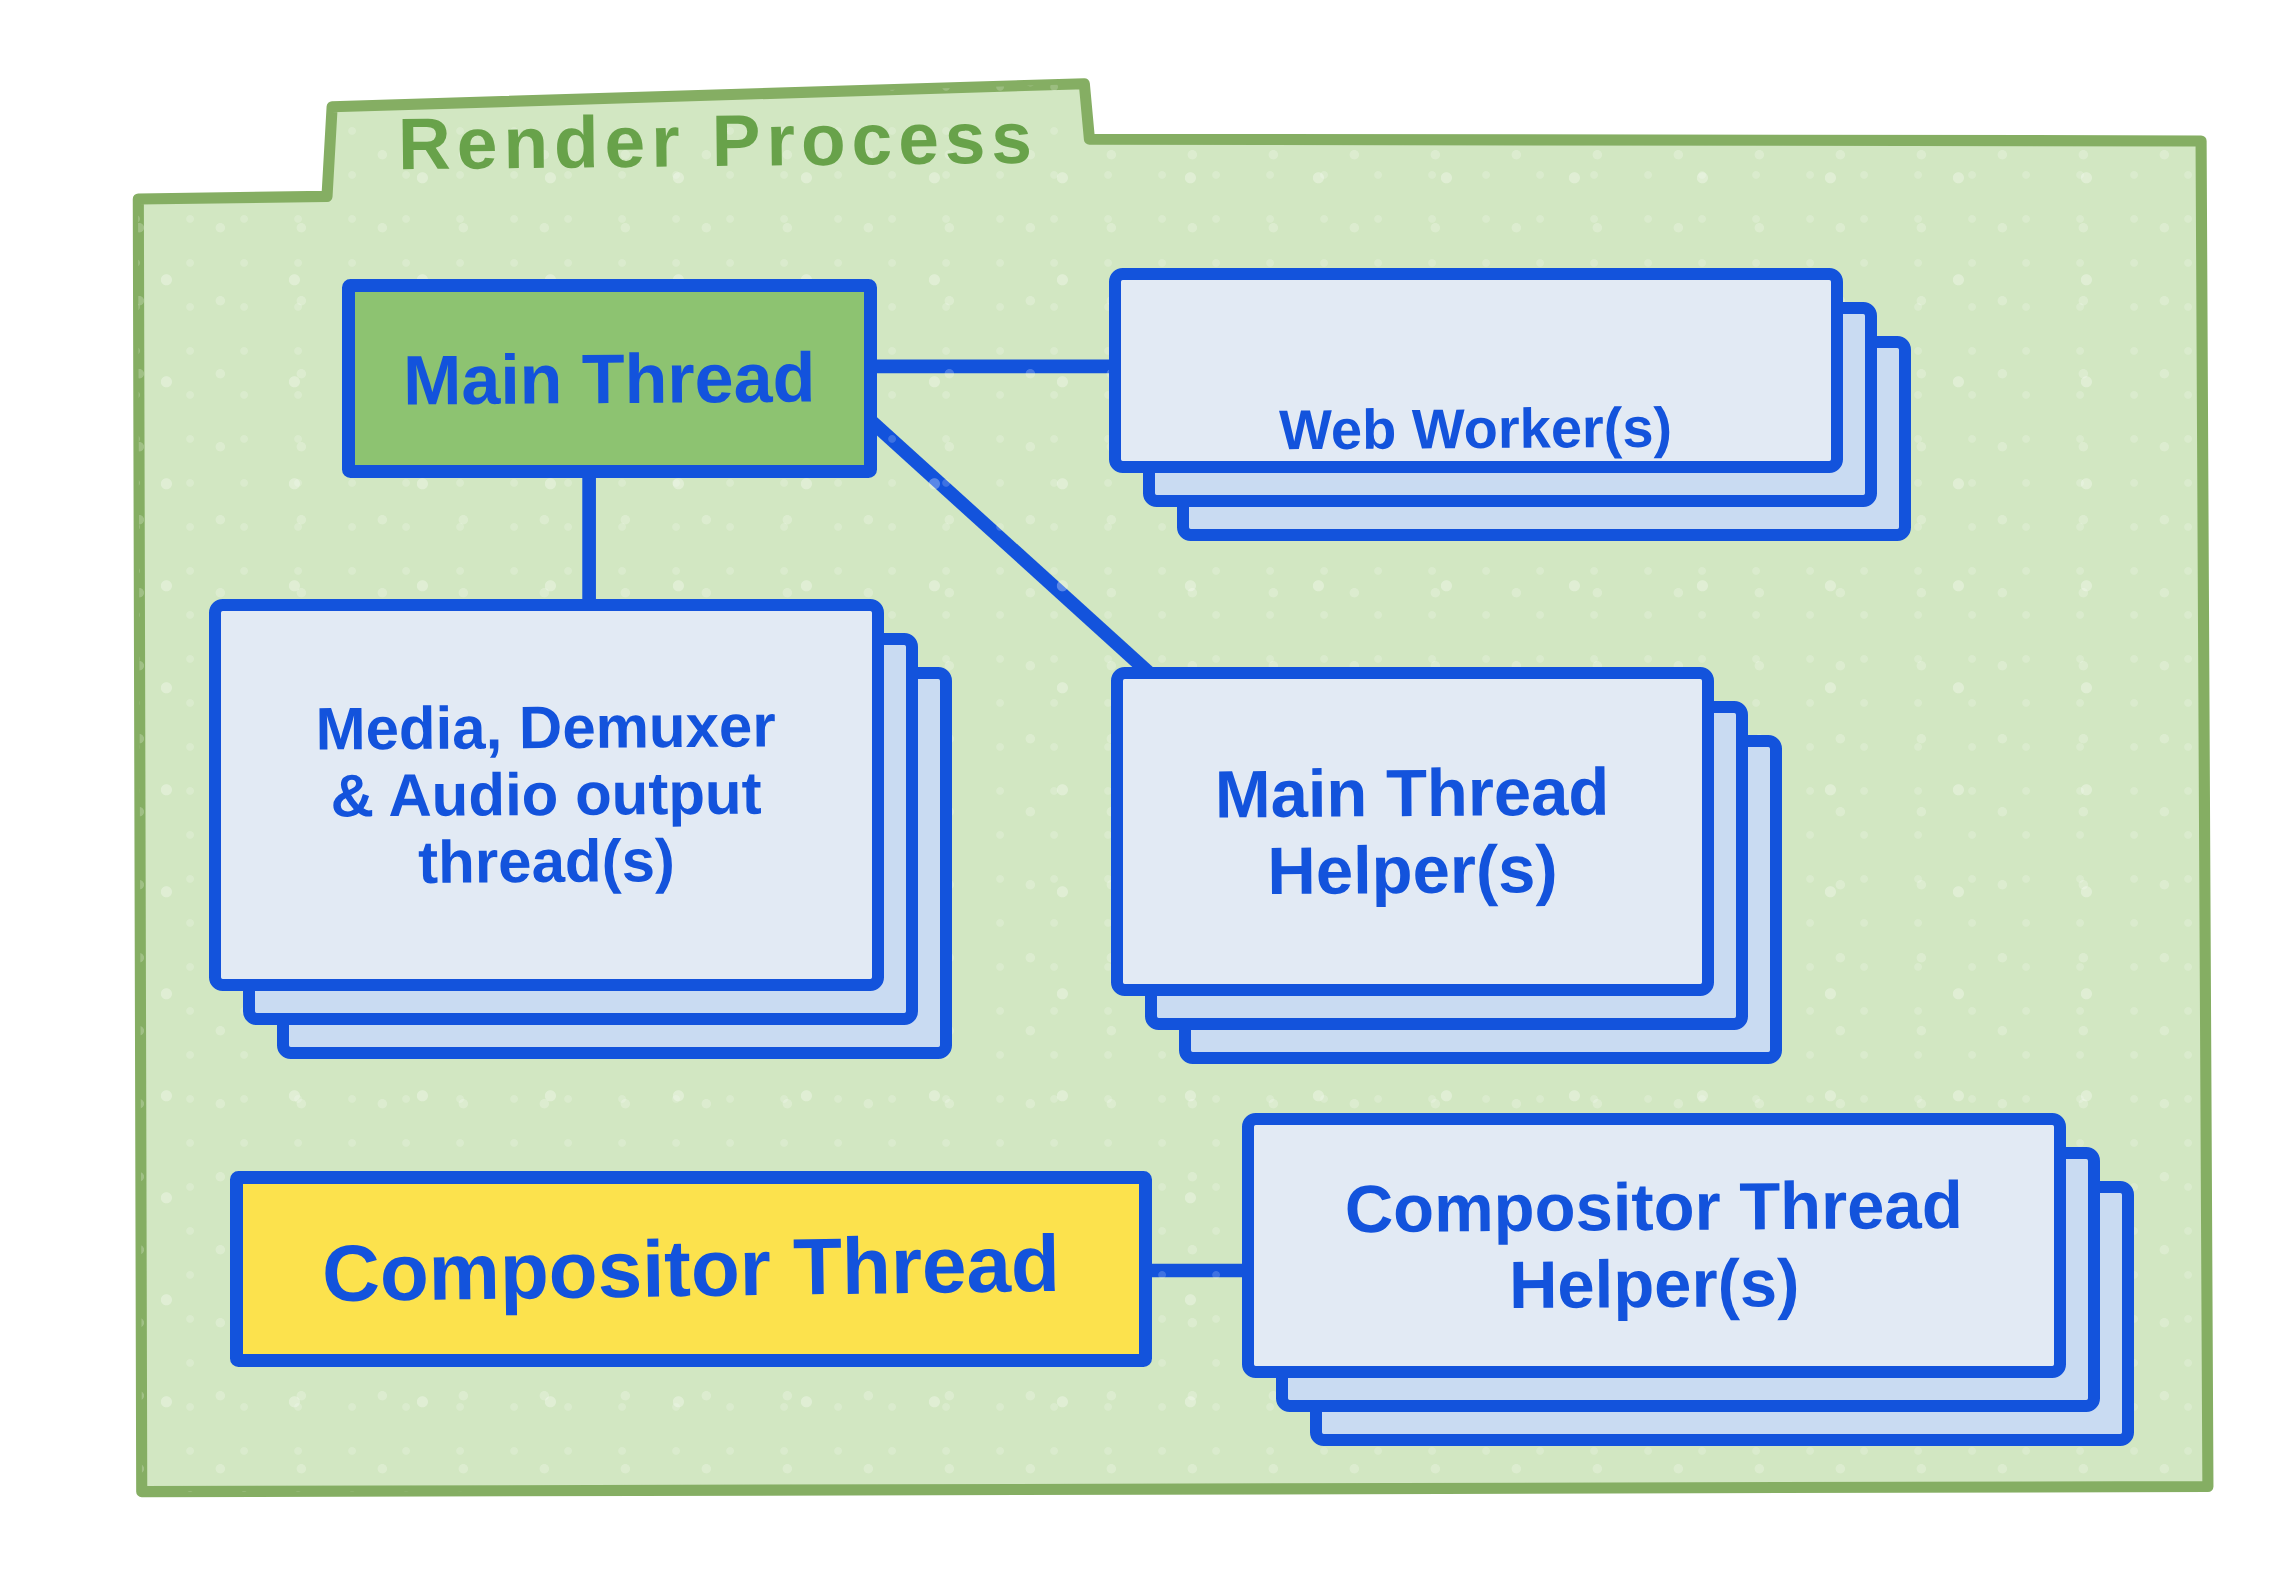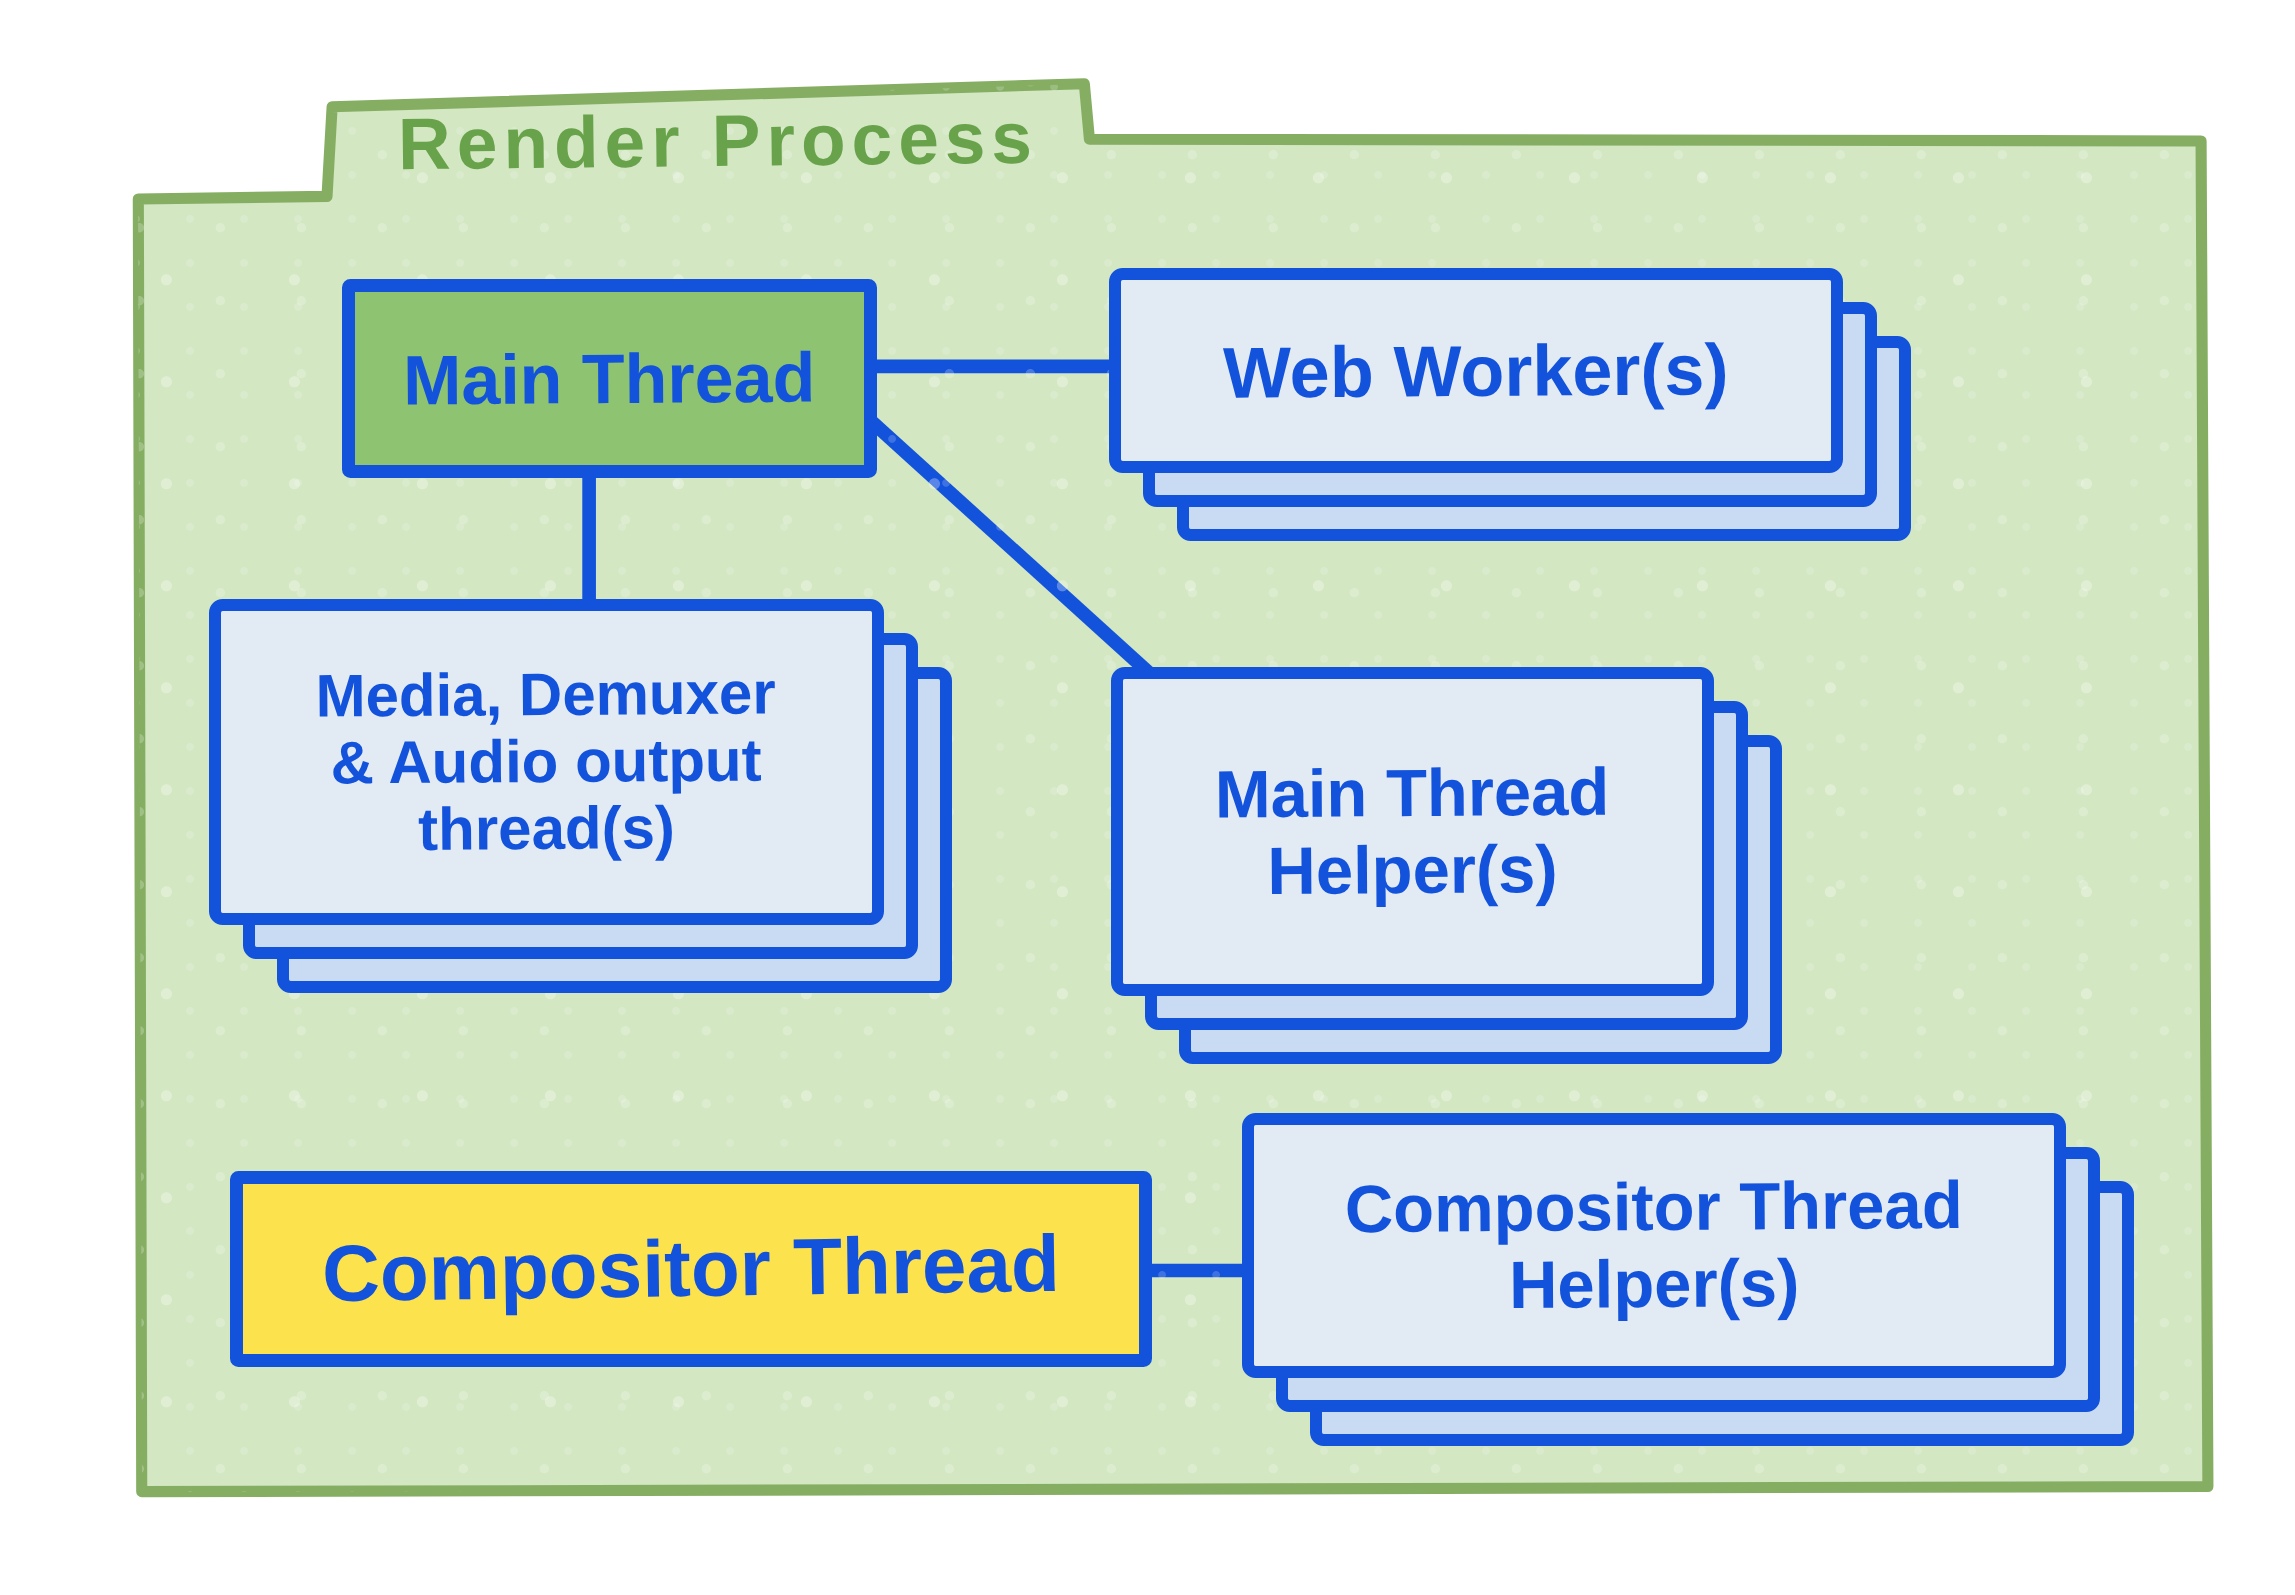--- a/index.html
+++ b/index.html
@@ -55,23 +55,23 @@
   .stack .card.back{background:var(--card-back-fill);}
   .stack .card.b2{transform:translate(68px,68px);}
   .stack .card.b1{transform:translate(34px,34px);}
   .stack .card.front{
     background:var(--card-front-fill);
     display:flex;align-items:center;justify-content:center;text-align:center;
     color:var(--blue);font-weight:bold;
   }
   #web-workers{left:1109px;top:233px;}
   #web-workers .card{width:734px;height:205px;}
-  #web-workers .front{font-size:72px;}
+  #web-workers .front{font-size:56px;align-items:flex-end;}
   #media{left:209px;top:564px;}
-  #media .card{width:675px;height:326px;}
+  #media .card{width:675px;height:392px;}
   #media .front{font-size:60px;line-height:1.12;}
   #mt-helpers{left:1111px;top:632px;}
   #mt-helpers .card{width:603px;height:329px;}
   #mt-helpers .front{font-size:67px;line-height:1.15;}
   #ct-helpers{left:1242px;top:1078px;}
   #ct-helpers .card{width:824px;height:265px;}
   #ct-helpers .front{font-size:67px;line-height:1.15;}
   .lbl{display:block;transform:rotate(-0.4deg);}
   .lbl .ln{display:block;}
 </style>

